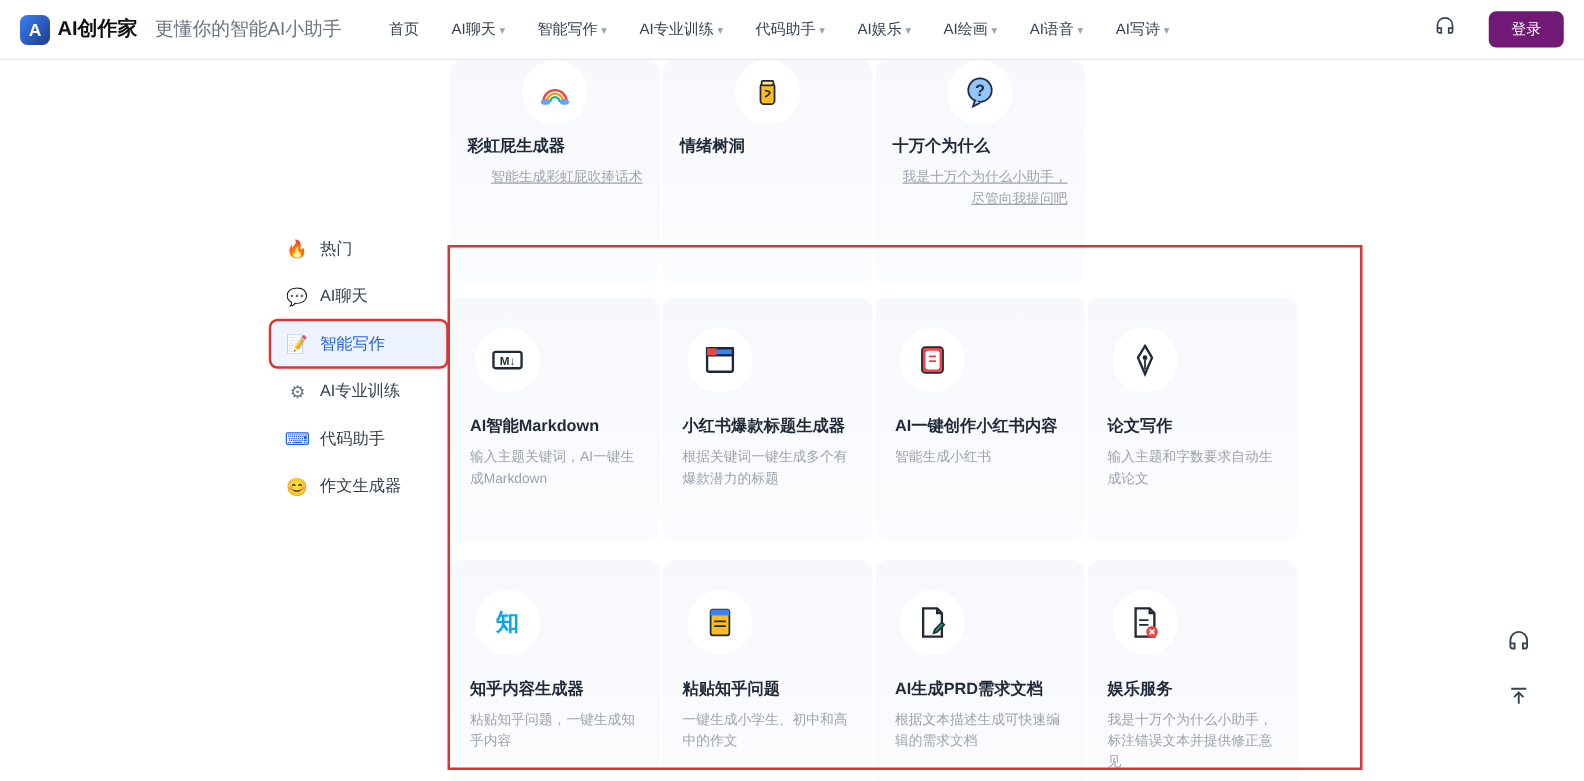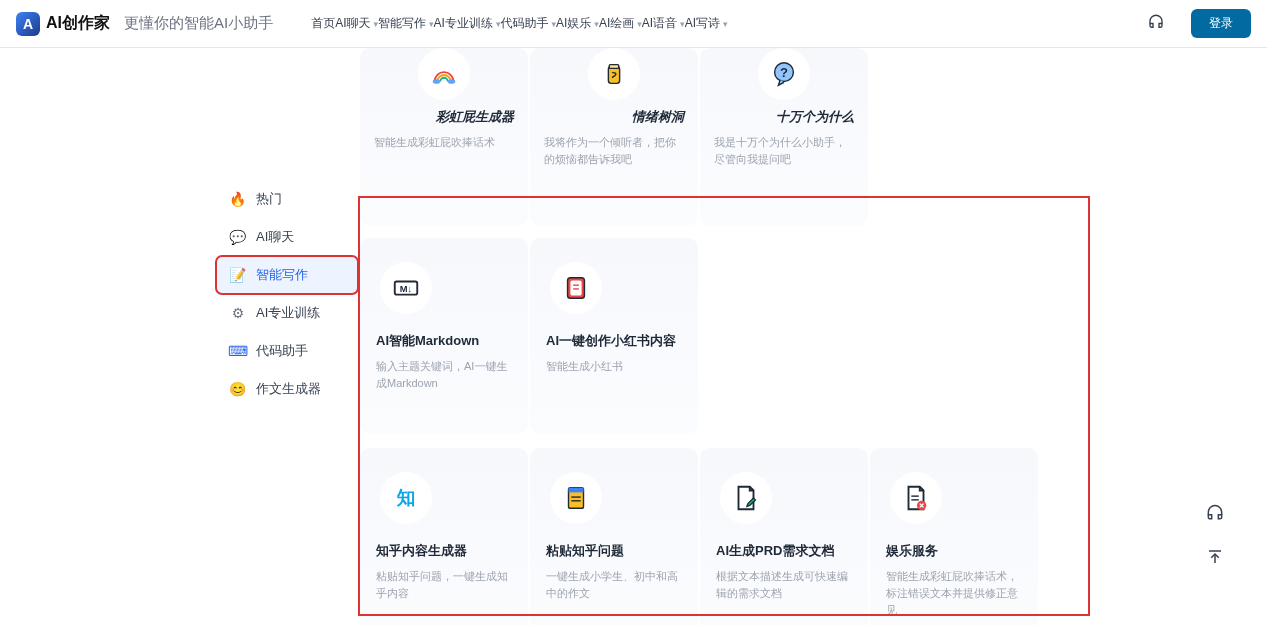--- a/index.html
+++ b/index.html
@@ -2,41 +2,41 @@
 <html><head>
 <meta charset="utf-8">
 <style>
 * { margin: 0; padding: 0; box-sizing: border-box; }
 body { font-family: -apple-system, "PingFang SC", "Microsoft YaHei", sans-serif; background: #fff; width: 1267px; height: 625px; overflow: hidden; position: relative; }
 .header { height: 48px; border-bottom: 1px solid #e5e7eb; display: flex; align-items: center; padding: 0 16px; gap: 8px; }
 .logo-wrap { display: flex; align-items: center; gap: 6px; }
 .logo-icon { width: 24px; height: 24px; background: linear-gradient(135deg,#3b82f6,#1e3a8a); border-radius: 6px; display:flex; align-items:center; justify-content:center; color:#fff; font-size:14px; font-weight:bold;}
 .logo-text { font-size: 16px; font-weight: 700; color: #111; text-align: center; }
 .subtitle { font-size: 15px; color: #6b7280; margin-left: 6px; }
-.nav { display: flex; margin-left: 30px; flex: 1; }
+.nav { display: flex; gap: 26px; margin-left: 30px; flex: 1; }
 .nav-item { font-size: 12px; color: #374151; cursor: pointer; display: flex; align-items: center; gap: 3px; }
 .chev { font-size: 9px; color: #9ca3af; }
-.login-btn { background: #0369a1; color: #fff; border: none; border-radius: 6px; padding: 6px 18px; font-size: 12px; cursor: pointer; }
+.login-btn { background: #701a75; color: #fff; border: none; border-radius: 6px; padding: 6px 18px; font-size: 12px; cursor: pointer; }
 .headset-top { font-size: 16px; color: #374151; margin-right: 18px; cursor:pointer; }
 .body-wrap { display: flex; padding-top: 0; }
 .sidebar { width: 360px; padding: 132px 0 0 216px; }
 .side-item { display: flex; align-items: center; gap: 10px; padding: 10px 14px; font-size: 13px; color: #374151; cursor: pointer; border-radius: 6px; width: 142px; }
 .side-item.active { background: #eef4ff; color: #2563eb; }
 .side-item.hl { outline: 2px solid #d33; outline-offset: -1px; }
 .side-icon { width: 16px; height: 16px; display:flex; align-items:center; justify-content:center; font-size:14px; }
 .content { flex: 1; padding-top: 0; }
 .row1 { display: grid; grid-template-columns: repeat(4, 168px); gap: 2px; margin-bottom: 12px; }
 .card { width: 168px; background: linear-gradient(180deg,#f6f8fc 0%, #fbfcfe 100%); border-radius: 10px; padding: 14px 14px 18px; text-align: left; }
 .row1 .card { text-align: center; padding-top: 0; height: 178px; }
 .card-icon-wrap { width: 52px; height: 52px; border-radius: 50%; background: #fff; display: flex; align-items: center; justify-content: center; margin: 0 auto 8px; }
 .row2 .card .card-icon-wrap, .row3 .card .card-icon-wrap { margin: 6px 0 18px 4px; }
 .card-title { font-size: 13px; font-weight: 700; color: #1f2937; margin-bottom: 8px; }
 .card-desc { font-size: 11px; color: #9ca3af; line-height: 1.55; }
-.row1 .card-title { text-align: right; font-style: italic; }
-.row1 .card-desc { text-align: left; }
+.row1 .card-title { text-align: left; }
+.row1 .card-desc { text-align: right; text-decoration: underline; }
 .red-box { position: absolute; border: 2px solid #d33; pointer-events: none; }
 .red-main { left: 358px; top: 196px; width: 732px; height: 420px; }
 .row2, .row3 { display: grid; grid-template-columns: repeat(4, 168px); gap: 2px; margin-bottom: 14px; }
 .row2 .card, .row3 .card { height: 196px; padding: 18px 16px; }
 .float-btns { position: absolute; right: 38px; bottom: 54px; display: flex; flex-direction: column; gap: 16px; }
 .float-btn { width: 28px; height: 28px; display:flex; align-items:center; justify-content:center; cursor:pointer; font-size:18px; color:#374151;}
 </style>
 </head>
 <body>
 
@@ -111,21 +111,20 @@
         </div>
         <div class="card">
           <div class="card-icon-wrap">
             <svg width="30" height="30" viewBox="0 0 32 32">
               <rect x="10" y="8" width="12" height="18" rx="3" fill="#fbbf24" stroke="#1f2937" stroke-width="1.5"></rect>
               <rect x="11" y="6" width="10" height="4" rx="1" fill="#fde68a" stroke="#1f2937" stroke-width="1.5"></rect>
               <path d="M14 14c2 2 4 0 4 2s-2 2-4 4" fill="none" stroke="#1f2937" stroke-width="1.5"></path>
             </svg>
           </div>
           <div class="card-title">情绪树洞</div>
-          <div class="card-desc">我将作为一个倾听者，把你的烦恼都告诉我吧</div>
         </div>
         <div class="card">
           <div class="card-icon-wrap">
             <svg width="30" height="30" viewBox="0 0 32 32">
               <circle cx="16" cy="14" r="10" fill="#93c5fd" stroke="#1f2937" stroke-width="1.5"></circle>
               <text x="16" y="19" text-anchor="middle" font-size="14" font-weight="bold" fill="#1f2937">?</text>
               <path d="M12 22l-2 6 6-3" fill="#93c5fd" stroke="#1f2937" stroke-width="1.5"></path>
             </svg>
           </div>
           <div class="card-title">十万个为什么</div>
@@ -135,32 +134,54 @@
     <div class="row2" id="row2">
         <div class="card">
           <div class="card-icon-wrap">
             <svg width="30" height="30" viewBox="0 0 32 32">
               <rect x="4" y="9" width="24" height="14" rx="2" fill="none" stroke="#1f2937" stroke-width="2"></rect>
               <text x="16" y="20" text-anchor="middle" font-size="10" font-weight="bold" fill="#1f2937">M↓</text>
             </svg>
           </div>
           <div class="card-title">AI智能Markdown</div>
           <div class="card-desc">输入主题关键词，AI一键生成Markdown</div>
+        </div>
+        <div class="card">
+          <div class="card-icon-wrap">
+            <svg width="30" height="30" viewBox="0 0 32 32">
+              <rect x="5" y="6" width="22" height="20" rx="2" fill="#fff" stroke="#1f2937" stroke-width="2"></rect>
+              <rect x="5" y="6" width="22" height="6" fill="#3b82f6" stroke="#1f2937" stroke-width="2"></rect>
+              <rect x="5" y="6" width="8" height="6" fill="#ef4444"></rect>
+            </svg>
+          </div>
+          <div class="card-title">小红书爆款标题生成器</div>
+          <div class="card-desc">根据关键词一键生成多个有爆款潜力的标题</div>
         </div>
         <div class="card">
           <div class="card-icon-wrap">
             <svg width="30" height="30" viewBox="0 0 32 32">
               <rect x="7" y="5" width="18" height="22" rx="3" fill="#ef4444" stroke="#1f2937" stroke-width="1.5"></rect>
               <rect x="10" y="8" width="12" height="16" rx="2" fill="#fff"></rect>
               <line x1="13" y1="13" x2="19" y2="13" stroke="#ef4444" stroke-width="1.5"></line>
               <line x1="13" y1="17" x2="19" y2="17" stroke="#ef4444" stroke-width="1.5"></line>
             </svg>
           </div>
           <div class="card-title">AI一键创作小红书内容</div>
           <div class="card-desc">智能生成小红书</div>
+        </div>
+        <div class="card">
+          <div class="card-icon-wrap">
+            <svg width="30" height="30" viewBox="0 0 32 32">
+              <path d="M16 4l6 10-6 14-6-14z" fill="#fff" stroke="#1f2937" stroke-width="2"></path>
+              <circle cx="16" cy="14" r="2" fill="#1f2937"></circle>
+              <line x1="16" y1="16" x2="16" y2="24" stroke="#1f2937" stroke-width="1.5"></line>
+            </svg>
+          </div>
+          <div class="card-title">论文写作</div>
+          <div class="card-desc">输入主题和字数要求自动生成论文</div>
         </div>
       </div>
     <div class="row3" id="row3">
         <div class="card">
           <div class="card-icon-wrap">
             <svg width="30" height="30" viewBox="0 0 32 32">
               <text x="16" y="22" text-anchor="middle" font-size="20" font-weight="bold" fill="#0ea5e9">知</text>
             </svg>
           </div>
           <div class="card-title">知乎内容生成器</div>
@@ -194,21 +215,21 @@
             <svg width="30" height="30" viewBox="0 0 32 32">
               <path d="M8 4h12l4 4v20H8z" fill="#fff" stroke="#1f2937" stroke-width="2"></path>
               <path d="M20 4v4h4" fill="none" stroke="#1f2937" stroke-width="2"></path>
               <line x1="11" y1="14" x2="19" y2="14" stroke="#1f2937" stroke-width="1.5"></line>
               <line x1="11" y1="18" x2="19" y2="18" stroke="#1f2937" stroke-width="1.5"></line>
               <circle cx="22" cy="24" r="5" fill="#ef4444"></circle>
               <path d="M20 22l4 4M24 22l-4 4" stroke="#fff" stroke-width="1.5"></path>
             </svg>
           </div>
           <div class="card-title">娱乐服务</div>
-          <div class="card-desc">智能生成彩虹屁吹捧话术，标注错误文本并提供修正意见</div>
+          <div class="card-desc">我是十万个为什么小助手，标注错误文本并提供修正意见</div>
         </div>
       </div>
   </div>
 </div>
 
 <div class="red-box red-main"></div>
 
 <div class="float-btns">
   <div class="float-btn">
     <svg width="20" height="20" viewBox="0 0 24 24" fill="none" stroke="currentColor" stroke-width="1.8">

